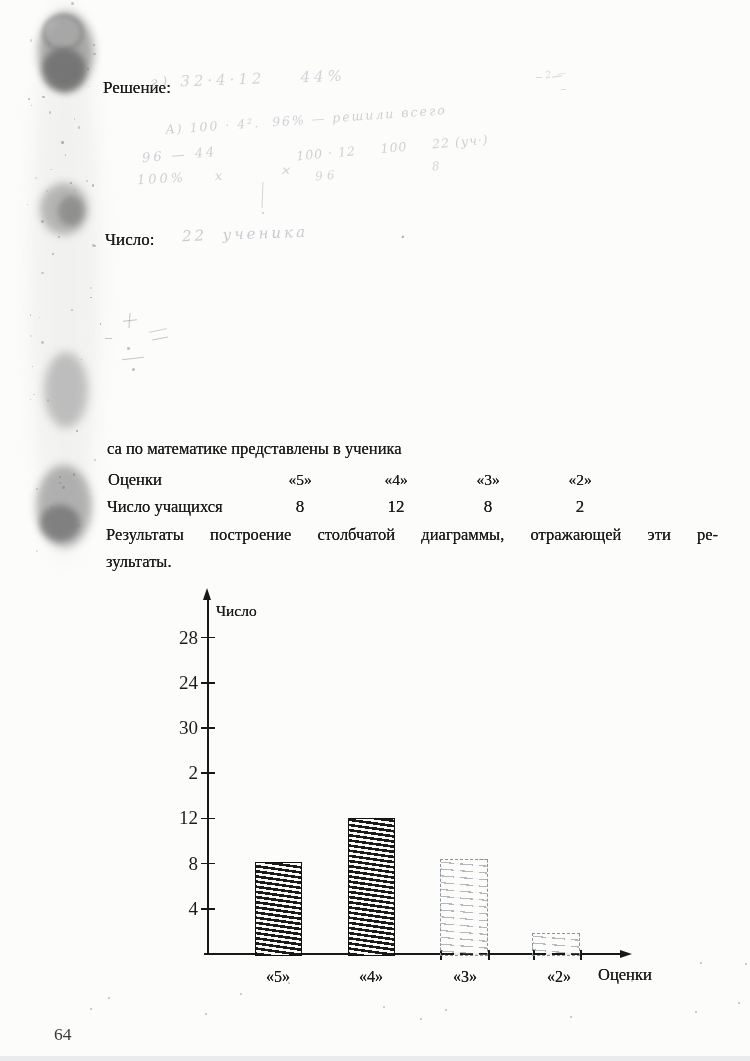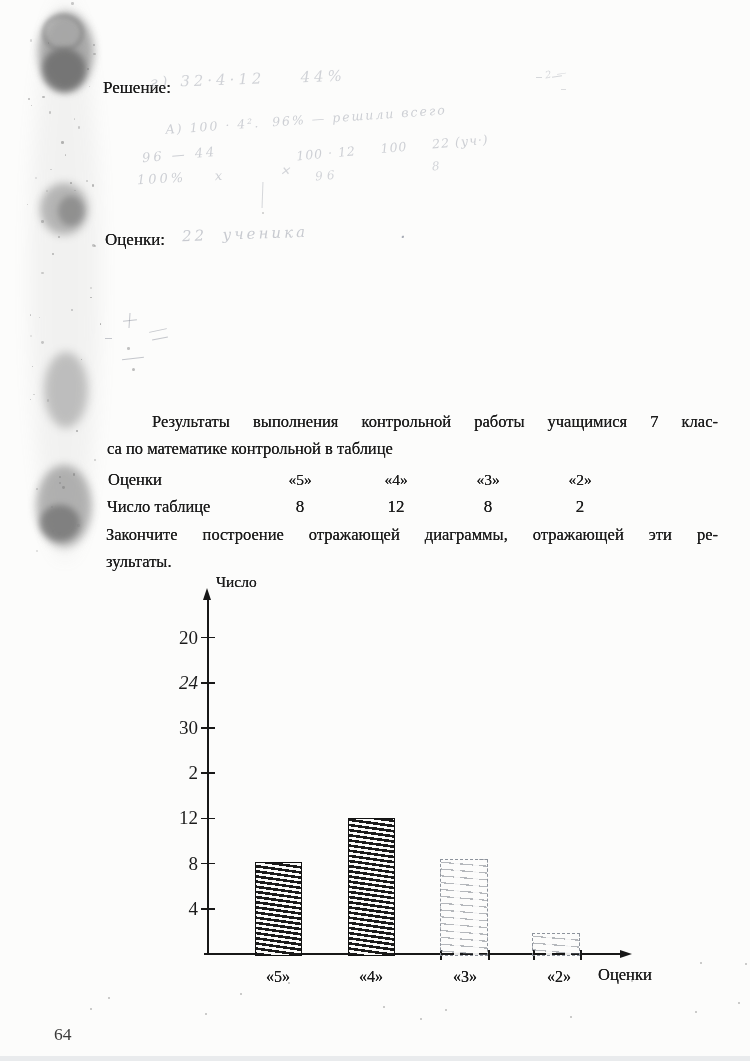--- a/index.html
+++ b/index.html
@@ -99,21 +99,21 @@
       <div class="dot" style="left: 29.9623px; top: 39.1773px; width: 2.48724px; height: 2.48724px; opacity: 0.267721;"></div>
       <div class="dot" style="left: 76.0726px; top: 429.852px; width: 2.01309px; height: 2.01309px; opacity: 0.596583;"></div>
       <div class="dot" style="left: 72.7394px; top: 472.891px; width: 2.63195px; height: 2.63195px; opacity: 0.541185;"></div>
       <div class="dot" style="left: 51.9801px; top: 252.502px; width: 2.19878px; height: 2.19878px; opacity: 0.551352;"></div>
       <div class="dot" style="left: 51.8445px; top: 529.705px; width: 2.36198px; height: 2.36198px; opacity: 0.450376;"></div>
       <div class="dot" style="left: 88.5056px; top: 85.651px; width: 1.65866px; height: 1.65866px; opacity: 0.3463;"></div>
       <div class="dot" style="left: 32.3272px; top: 365.926px; width: 1.03994px; height: 1.03994px; opacity: 0.490546;"></div>
     </div>
 
   <span class="abs print semibold" style="left:103px;top:78px;font-size:17px;">Решение:</span>
-  <span class="abs print semibold" style="left:105px;top:230px;font-size:17px;">Оценки:</span>
+  <span class="abs print semibold" style="left:105px;top:230px;font-size:17px;">Число:</span>
 
   <div id="hw-layer">
       <span class="hw" style="left: 150px; top: 70px; font-size: 15px; letter-spacing: 4px; opacity: 0.42; color: rgb(149, 154, 166); transform: rotate(-2deg);">г) 32·4·12    44%</span>
       <span class="hw" style="left: 165px; top: 112px; font-size: 12.5px; letter-spacing: 2px; opacity: 0.45; color: rgb(149, 154, 166); transform: rotate(-4deg);">А) 100 · 4².  96% — решили всего</span>
       <span class="hw" style="left: 142px; top: 147px; font-size: 13px; letter-spacing: 3px; opacity: 0.45; color: rgb(149, 154, 166); transform: rotate(-5deg);">96 — 44</span>
       <span class="hw" style="left: 137px; top: 170px; font-size: 13px; letter-spacing: 3px; opacity: 0.45; color: rgb(149, 154, 166); transform: rotate(-3deg);">100%    х</span>
       <span class="hw" style="left: 280px; top: 164px; font-size: 12px; letter-spacing: 0px; opacity: 0.4; color: rgb(149, 154, 166); transform: rotate(0deg);">✕</span>
       <span class="hw" style="left: 296px; top: 140px; font-size: 12.5px; letter-spacing: 1px; opacity: 0.45; color: rgb(149, 154, 166); transform: rotate(-5deg);">100 · 12     100     22 (уч·)</span>
       <span class="hw" style="left: 315px; top: 164px; font-size: 12px; letter-spacing: 4px; opacity: 0.4; color: rgb(149, 154, 166); transform: rotate(-5deg);">96            8</span>
       <span class="hw" style="left: 182px; top: 225px; font-size: 15px; letter-spacing: 3px; opacity: 0.5; color: rgb(149, 154, 166); transform: rotate(-2deg);">22  ученика</span>
@@ -130,65 +130,64 @@
     <div class="stroke" style="left:122px;top:358px;width:22px;height:1.3px;transform:rotate(-6deg);"></div>
     <div class="dot" style="left:132px;top:368px;width:3px;height:3px;opacity:.5;"></div>
     <div class="dot" style="left:127px;top:347px;width:2.5px;height:2.5px;opacity:.45;"></div>
     <div class="stroke" style="left:262px;top:182px;width:1.2px;height:26px;transform:rotate(2deg);opacity:.35;"></div>
     <div class="dot" style="left:262px;top:212px;width:2px;height:2px;opacity:.4;"></div>
     <div class="stroke" style="left:536px;top:77px;width:6px;height:1.2px;opacity:.35;"></div>
     <div class="stroke" style="left:552px;top:76px;width:10px;height:1.2px;transform:rotate(-8deg);opacity:.35;"></div>
     <div class="stroke" style="left:561px;top:89px;width:5px;height:1.2px;opacity:.3;"></div>
   </div>
 
-  <div class="abs print ptext semibold just" style="left:152px;top:410px;width:566px;">Результаты выполнения контрольной работы учащимися 7 клас-</div>
-  <div class="abs print ptext semibold" style="left:107px;top:437px;">са по математике контрольной в таблице</div>
+  <div class="abs print ptext semibold" style="left:107px;top:437px;">са по математике представлены в ученика</div>
 
   <div>
     <span class="abs print semibold" style="left:108px;top:470px;font-size:16.5px;">Оценки</span>
-    <span class="abs print semibold" style="left:107px;top:497px;font-size:16.5px;">Число таблице</span>
+    <span class="abs print semibold" style="left:107px;top:497px;font-size:16.5px;">Число учащихся</span>
     <div id="table-cells">
         <span class="abs print semibold" style="left: 300px; top: 471px; font-size: 15.5px; transform: translateX(-50%);">«5»</span>
         <span class="abs print semibold" style="left: 396px; top: 471px; font-size: 15.5px; transform: translateX(-50%);">«4»</span>
         <span class="abs print semibold" style="left: 488px; top: 471px; font-size: 15.5px; transform: translateX(-50%);">«3»</span>
         <span class="abs print semibold" style="left: 580px; top: 471px; font-size: 15.5px; transform: translateX(-50%);">«2»</span>
         <span class="abs print semibold" style="left: 300px; top: 497px; font-size: 17px; transform: translateX(-50%);">8</span>
         <span class="abs print semibold" style="left: 396px; top: 497px; font-size: 17px; transform: translateX(-50%);">12</span>
         <span class="abs print semibold" style="left: 488px; top: 497px; font-size: 17px; transform: translateX(-50%);">8</span>
         <span class="abs print semibold" style="left: 580px; top: 497px; font-size: 17px; transform: translateX(-50%);">2</span>
       </div>
   </div>
 
-  <div class="abs print ptext semibold just" style="left:106px;top:523px;width:612px;">Закончите построение отражающей диаграммы, отражающей эти ре-</div>
+  <div class="abs print ptext semibold just" style="left:106px;top:523px;width:612px;">Результаты построение столбчатой диаграммы, отражающей эти ре-</div>
   <div class="abs print ptext semibold" style="left:106px;top:550px;">зультаты.</div>
 
   <div>
     <div class="axis" style="left:207px;top:596px;width:1.7px;height:358px;"></div>
     <div class="y-arrow"></div>
-    <span class="abs print semibold" style="left:216px;top:573px;font-size:15.5px;">Число</span>
+    <span class="abs print semibold" style="left:216px;top:602px;font-size:15.5px;">Число</span>
 
     <div class="axis" style="left:204px;top:953.4px;width:418px;height:1.7px;"></div>
     <div class="x-arrow"></div>
     <span class="abs print semibold" style="left:598px;top:965px;font-size:16.5px;">Оценки</span>
 
     <div id="chart-generated">
         <div class="tick" style="left: 201px; top: 908px; width: 14px; height: 1.6px;"></div>
         <span class="tick-label" style="left: 164px; top: 908.8px;">4</span>
         <div class="tick" style="left: 201px; top: 862.8px; width: 14px; height: 1.6px;"></div>
         <span class="tick-label" style="left: 164px; top: 863.6px;">8</span>
         <div class="tick" style="left: 201px; top: 817.6px; width: 14px; height: 1.6px;"></div>
         <span class="tick-label" style="left: 164px; top: 818.4px;">12</span>
         <div class="tick" style="left: 201px; top: 772.4px; width: 14px; height: 1.6px;"></div>
         <span class="tick-label" style="left: 164px; top: 773.2px;">2</span>
         <div class="tick" style="left: 201px; top: 727.2px; width: 14px; height: 1.6px;"></div>
         <span class="tick-label" style="left: 164px; top: 728px;">30</span>
         <div class="tick" style="left: 201px; top: 682px; width: 14px; height: 1.6px;"></div>
-        <span class="tick-label" style="left: 164px; top: 682.8px; font-style: italic;">24</span>
+        <span class="tick-label" style="left: 164px; top: 682.8px;">24</span>
         <div class="tick" style="left: 201px; top: 636.8px; width: 14px; height: 1.6px;"></div>
-        <span class="tick-label" style="left: 164px; top: 637.6px;">20</span>
+        <span class="tick-label" style="left: 164px; top: 637.6px;">28</span>
         <div class="tick" style="left: 440px; top: 950px; width: 1.6px; height: 10px;"></div>
         <div class="tick" style="left: 488px; top: 950px; width: 1.6px; height: 10px;"></div>
         <div class="tick" style="left: 533px; top: 950px; width: 1.6px; height: 10px;"></div>
         <div class="tick" style="left: 580px; top: 950px; width: 1.6px; height: 10px;"></div>
         <div class="bar printed-hatched" style="left: 255px; top: 862.47px; width: 47px; height: 93.53px;"></div>
         <span class="cat-label print semibold" style="left: 278px; top: 968px;">«5»</span>
         <div class="bar printed-hatched" style="left: 348px; top: 818.4px; width: 47px; height: 137.6px;"></div>
         <span class="cat-label print semibold" style="left: 371px; top: 968px;">«4»</span>
         <div class="bar pencil-drawn" style="left: 440px; top: 859.08px; width: 48px; height: 96.92px;"></div>
         <span class="cat-label print semibold" style="left: 465px; top: 968px;">«3»</span>

